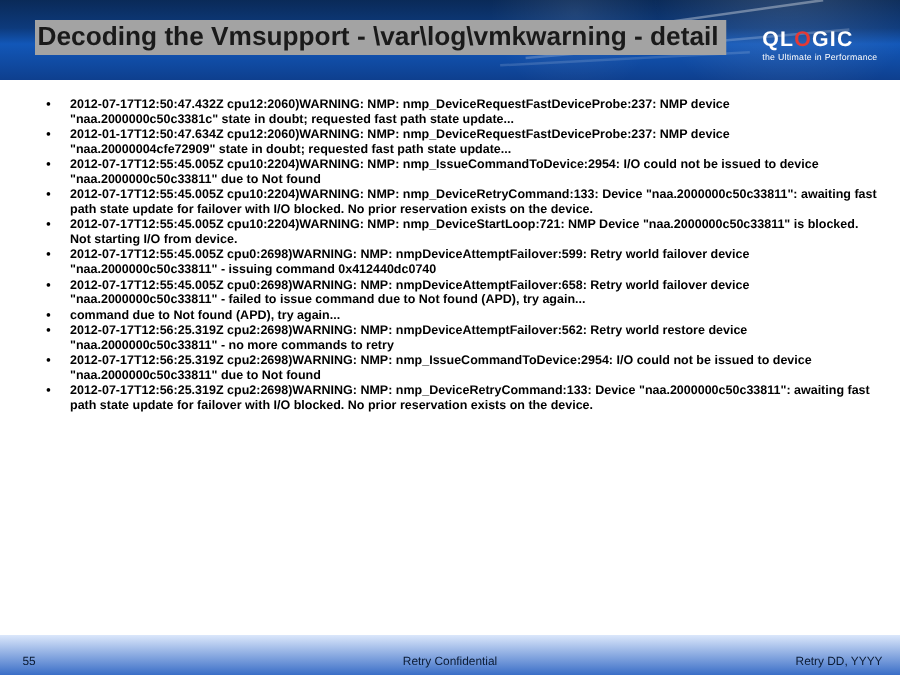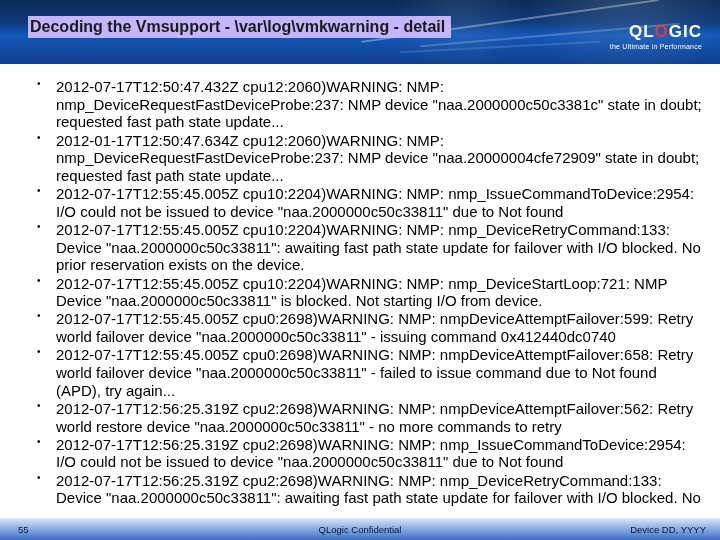--- a/index.html
+++ b/index.html
@@ -34,62 +34,62 @@
   .s2 { width: 260px; right: 40px; top: 34px; transform: rotate(-5deg); opacity:.6; }
   .s3 { width: 200px; right: 120px; top: 46px; transform: rotate(-3deg); opacity:.4; }
   .title-wrap {
     position: absolute;
     top: 10px; left: 0; right: 0;
     height: 44px;
   }
   .title {
     position: absolute;
     left: 28px; top: 6px;
-    font-size: 16px;
+    font-size: 21px;
     font-weight: bold;
     color: #1a1a1a;
-    background: #c4b5fd;
+    background: #a3a3a3;
     padding: 2px 6px 2px 2px;
     white-space: nowrap;
   }
   .logo {
     position: absolute;
     right: 18px; top: 12px;
-    text-align: right;
+    text-align: left;
     color: #fff;
   }
   .logo-main { font-size: 17px; font-weight: bold; letter-spacing: 1px; }
   .logo-o { color: #e53935; }
   .logo-sub { font-size: 7px; margin-top: 1px; letter-spacing: .2px; }
   .content {
     position: absolute;
     top: 78px; left: 30px; right: 18px; bottom: 34px;
     overflow: hidden;
   }
   ul { list-style: none; }
   li {
     position: relative;
     padding-left: 26px;
-    font-size: 15px;
+    font-size: 10px;
     line-height: 1.18;
-    font-weight: normal;
+    font-weight: bold;
     color: #000;
     margin-bottom: 0.5px;
   }
   li::before {
     content: "•";
     position: absolute;
     left: 7px;
     top: 0;
     font-size: 10px;
   }
   .footer {
     position: absolute;
     bottom: 0; left: 0; right: 0;
-    height: 22px;
+    height: 32px;
     background: linear-gradient(180deg, #dbe7fb 0%, #3a6ec7 100%);
     font-size: 9.5px;
     color: #0a1a33;
   }
   .footer .pg { position: absolute; left: 18px; bottom: 5px; }
   .footer .cf { position: absolute; left: 50%; transform: translateX(-50%); bottom: 5px; }
   .footer .dt { position: absolute; right: 14px; bottom: 5px; }
 </style>
 </head>
 <body>
@@ -112,23 +112,24 @@
 
 <div class="content">
   <ul id="log-list">
       <li>2012-07-17T12:50:47.432Z cpu12:2060)WARNING: NMP: nmp_DeviceRequestFastDeviceProbe:237: NMP device "naa.2000000c50c3381c" state in doubt; requested fast path state update...</li>
       <li>2012-01-17T12:50:47.634Z cpu12:2060)WARNING: NMP: nmp_DeviceRequestFastDeviceProbe:237: NMP device "naa.20000004cfe72909" state in doubt; requested fast path state update...</li>
       <li>2012-07-17T12:55:45.005Z cpu10:2204)WARNING: NMP: nmp_IssueCommandToDevice:2954: I/O could not be issued to device "naa.2000000c50c33811" due to Not found</li>
       <li>2012-07-17T12:55:45.005Z cpu10:2204)WARNING: NMP: nmp_DeviceRetryCommand:133: Device "naa.2000000c50c33811": awaiting fast path state update for failover with I/O blocked. No prior reservation exists on the device.</li>
       <li>2012-07-17T12:55:45.005Z cpu10:2204)WARNING: NMP: nmp_DeviceStartLoop:721: NMP Device "naa.2000000c50c33811" is blocked. Not starting I/O from device.</li>
       <li>2012-07-17T12:55:45.005Z cpu0:2698)WARNING: NMP: nmpDeviceAttemptFailover:599: Retry world failover device "naa.2000000c50c33811" - issuing command 0x412440dc0740</li>
       <li>2012-07-17T12:55:45.005Z cpu0:2698)WARNING: NMP: nmpDeviceAttemptFailover:658: Retry world failover device "naa.2000000c50c33811" - failed to issue command due to Not found (APD), try again...</li>
+      <li>command due to Not found (APD), try again...</li>
       <li>2012-07-17T12:56:25.319Z cpu2:2698)WARNING: NMP: nmpDeviceAttemptFailover:562: Retry world restore device "naa.2000000c50c33811" - no more commands to retry</li>
       <li>2012-07-17T12:56:25.319Z cpu2:2698)WARNING: NMP: nmp_IssueCommandToDevice:2954: I/O could not be issued to device "naa.2000000c50c33811" due to Not found</li>
       <li>2012-07-17T12:56:25.319Z cpu2:2698)WARNING: NMP: nmp_DeviceRetryCommand:133: Device "naa.2000000c50c33811": awaiting fast path state update for failover with I/O blocked. No prior reservation exists on the device.</li>
     </ul>
 </div>
 
 <div class="footer">
   <span class="pg">55</span>
-  <span class="cf">QLogic Confidential</span>
-  <span class="dt">Device DD, YYYY</span>
+  <span class="cf">Retry Confidential</span>
+  <span class="dt">Retry DD, YYYY</span>
 </div>
 
 </body></html>

